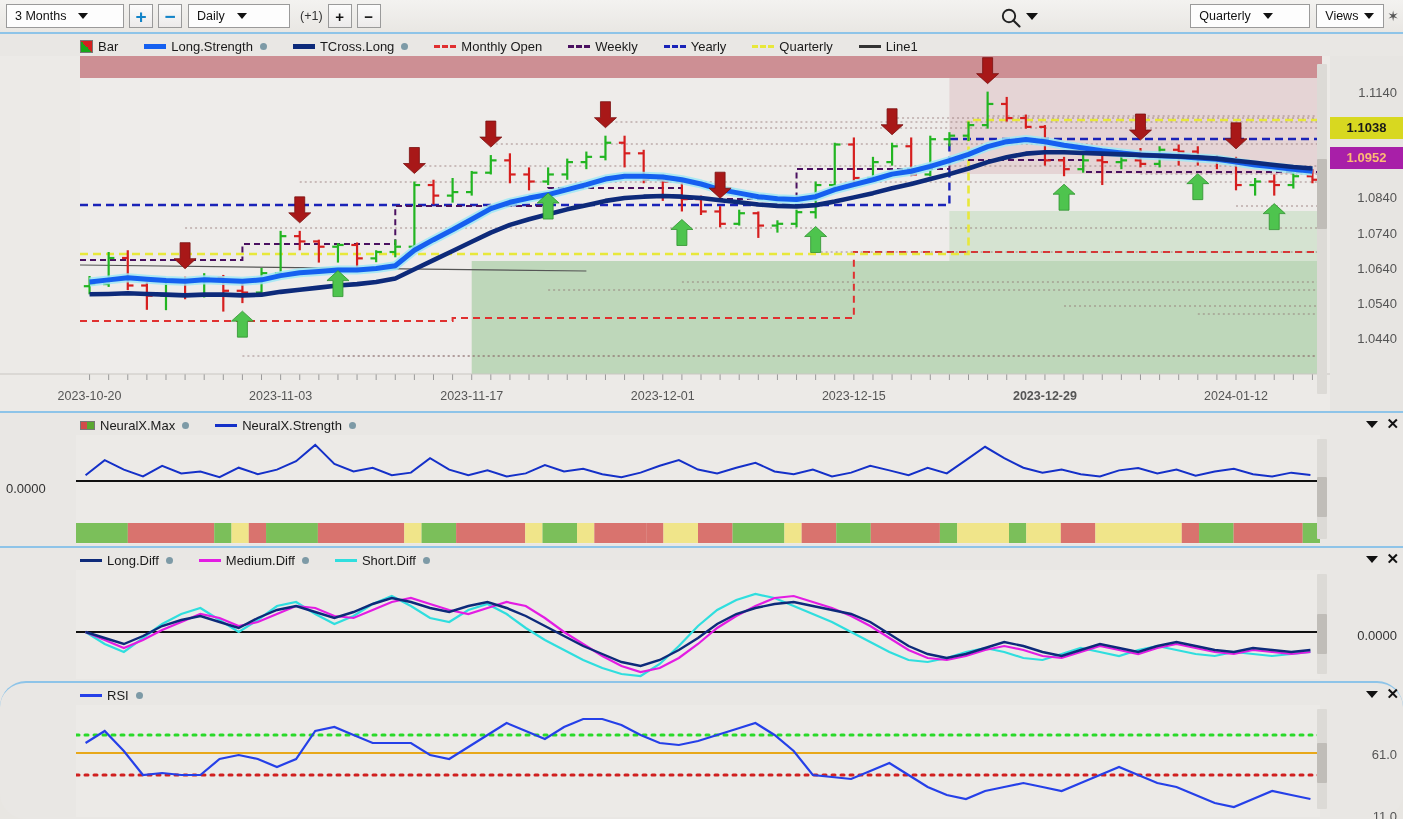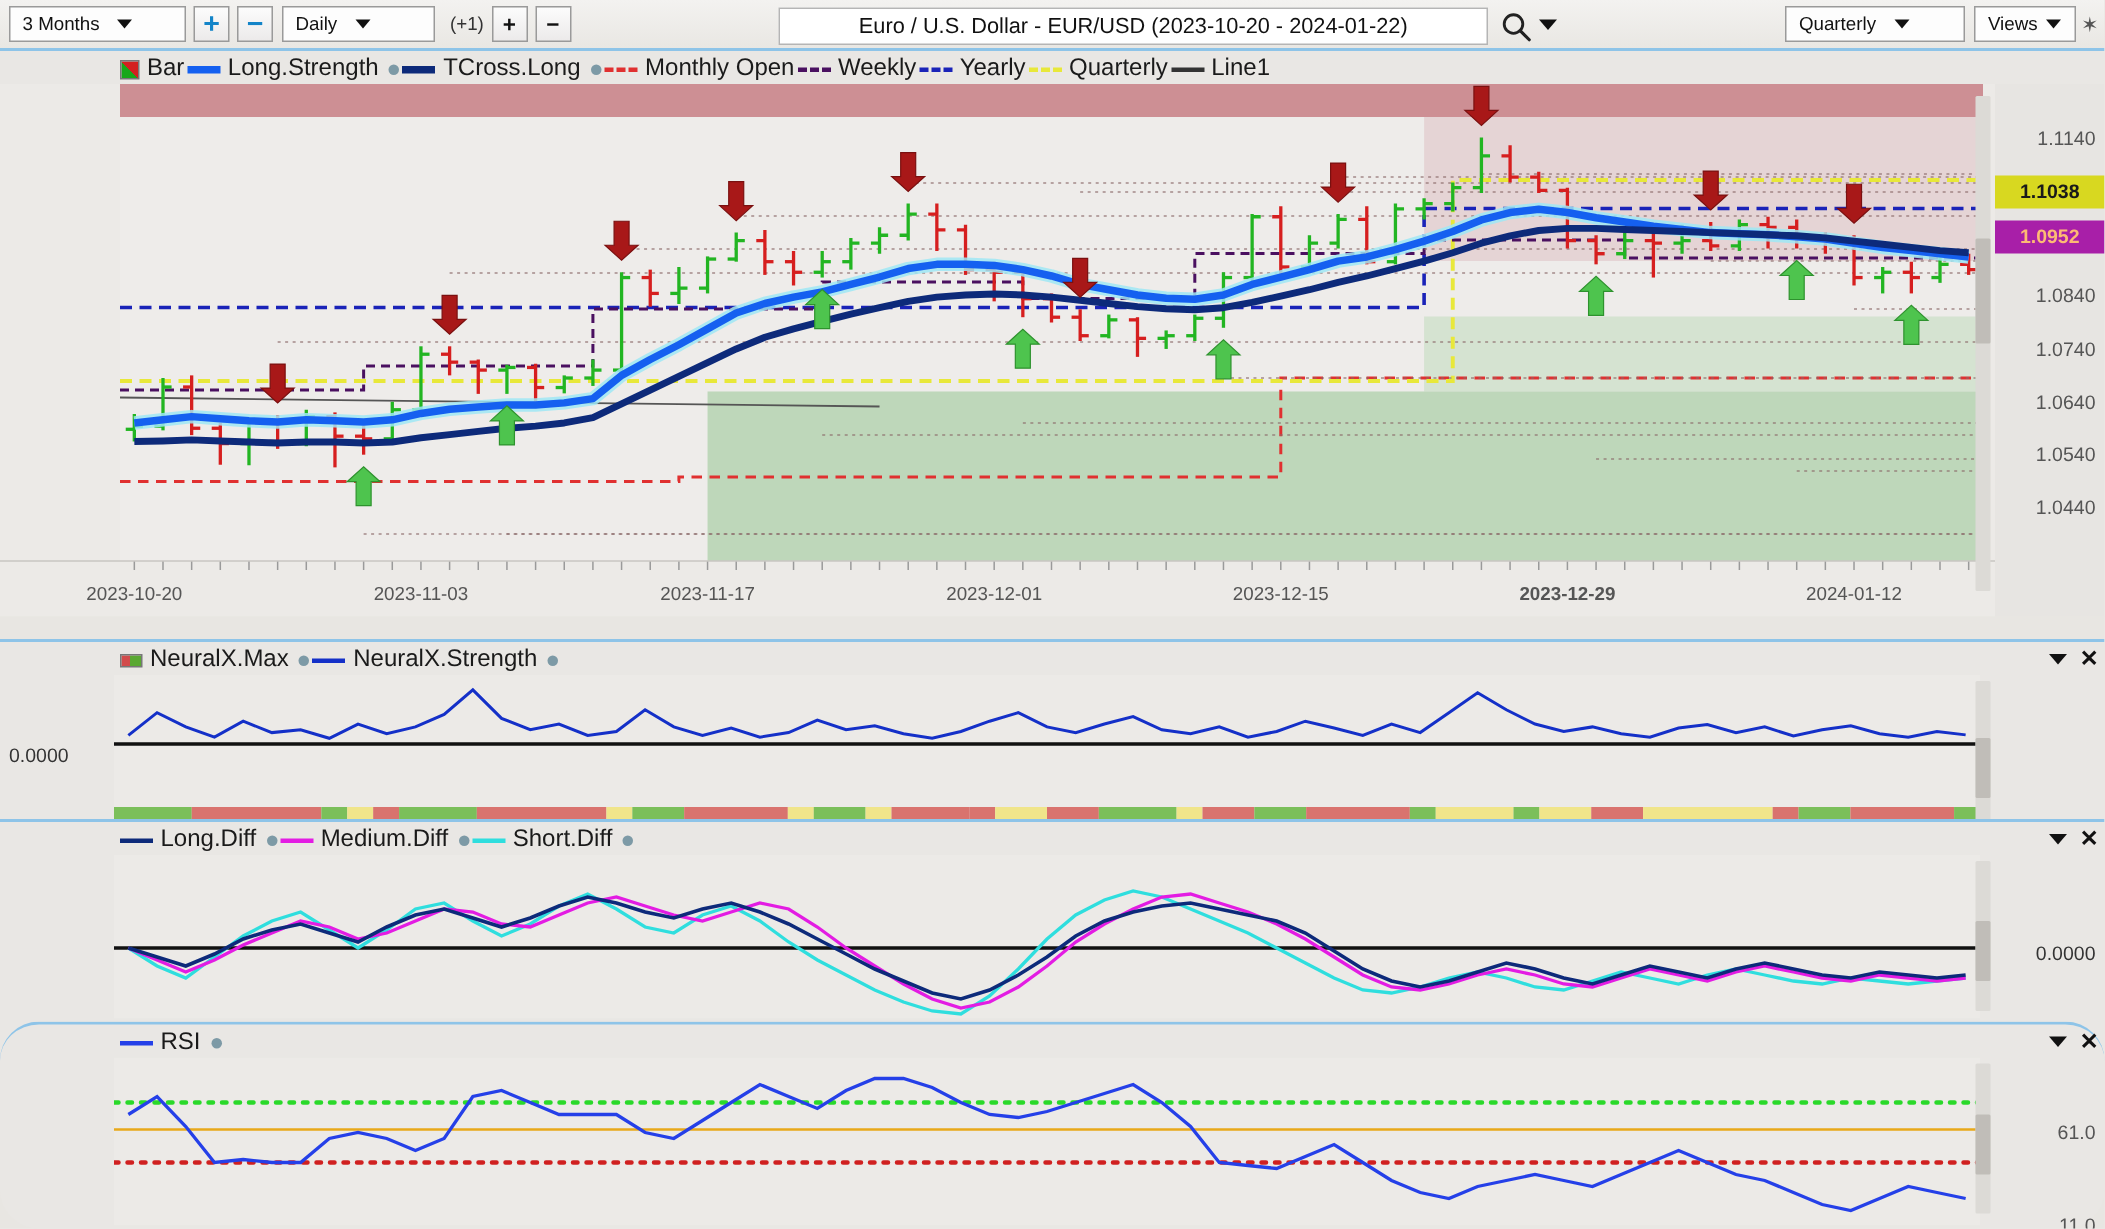--- a/index.html
+++ b/index.html
@@ -51,22 +51,22 @@
   .search-caret { position:absolute; left:1026px; top:13px; }
   .right-btns { position:absolute; right:4px; top:4px; display:flex; align-items:center;}
   .sel-ind { width:120px; }
   .sel-views { width:68px; margin-left:6px; }
   .tb-star { font-size:14px; margin-left:3px; color:#555;}
 
   
   .panel { position:absolute; left:0; background:#e9e7e4; border-top:2px solid #8ec4e8; }
   .legend {
     position:absolute; left:80px; top:3px; height:18px;
-    display:flex; align-items:center; gap:2px;
-    font-size:16px; color:#1a1a1a; z-index:40;
+    display:flex; align-items:center; gap:26px;
+    font-size:13px; color:#1a1a1a; z-index:40;
   }
   .lg { display:flex; align-items:center; gap:5px; white-space:nowrap;}
   .swatch { display:inline-block; }
   .sw-line { width:22px;height:3px; }
   .sw-thick { width:22px;height:5px; }
   .sw-dash {
     width:22px;height:0;border-top:3px dashed; }
   .sw-bar {
     width:13px;height:13px;
     background:linear-gradient(45deg,#17a81a 0 50%, #d32020 50% 100%);
@@ -123,23 +123,20 @@
     <div class="btn-sq btn-blue">+</div>
     <div class="btn-sq btn-blue">−</div>
     <div class="sel sel-daily">
       <span class="lbl">Daily</span>
       <span class="caret-g"></span>
     </div>
     <span class="plus1">(+1)</span>
     <div class="btn-sq btn-blk">+</div>
     <div class="btn-sq btn-blk">−</div>
 
-    <div class="titlebox">
-      <span>Euro / U.S. Dollar - EUR/USD (2023-10-20 - 2024-01-22)</span>
-    </div>
 
     <div class="searchicon">
       <svg width="22" height="22" viewBox="0 0 22 22">
         <circle cx="9" cy="9" r="6.2" fill="none" stroke="#222" stroke-width="1.9"></circle>
         <line x1="13.4" y1="13.4" x2="19.5" y2="19.5" stroke="#222" stroke-width="2.1" stroke-linecap="round"></line>
       </svg>
     </div>
     <div class="search-caret">
       <div style="width:0;height:0;border-left:6px solid transparent;border-right:6px solid transparent;border-top:7px solid #111;"></div>
     </div>
@@ -525,21 +522,21 @@
         <div class="tick" style="top: 247.125px;">1.0540</div>
         <div class="tick" style="top: 282.375px;">1.0440</div>
         <div class="tagY" style="top: 60.58px; background: rgb(216, 216, 32); color: rgb(26, 26, 26);">1.1038</div>
         <div class="tagY" style="top: 90.895px; background: rgb(168, 31, 168); color: #fdba74;">1.0952</div>
       </div>
     <div class="scrollbar-v" style="right:76px;top:30px;height:330px;">
       <div class="scrollthumb" style="top:95px;height:70px;"></div>
     </div>
   </div>
 
-  <div class="panel" id="nxPanel" style="top:426px; height:135px; width:1403px;">
+  <div class="panel" id="nxPanel" style="top:411px; height:135px; width:1403px;">
     <div class="legend" id="lg-nx">
         <span class="lg">
           <span class="swatch sw-nx"></span>
           <span>NeuralX.Max</span>
           <span class="dotmark"></span>
         </span>
         <span class="lg">
           <span class="swatch sw-line" style="background:#1430c8"></span>
           <span>NeuralX.Strength</span>
           <span class="dotmark"></span>

